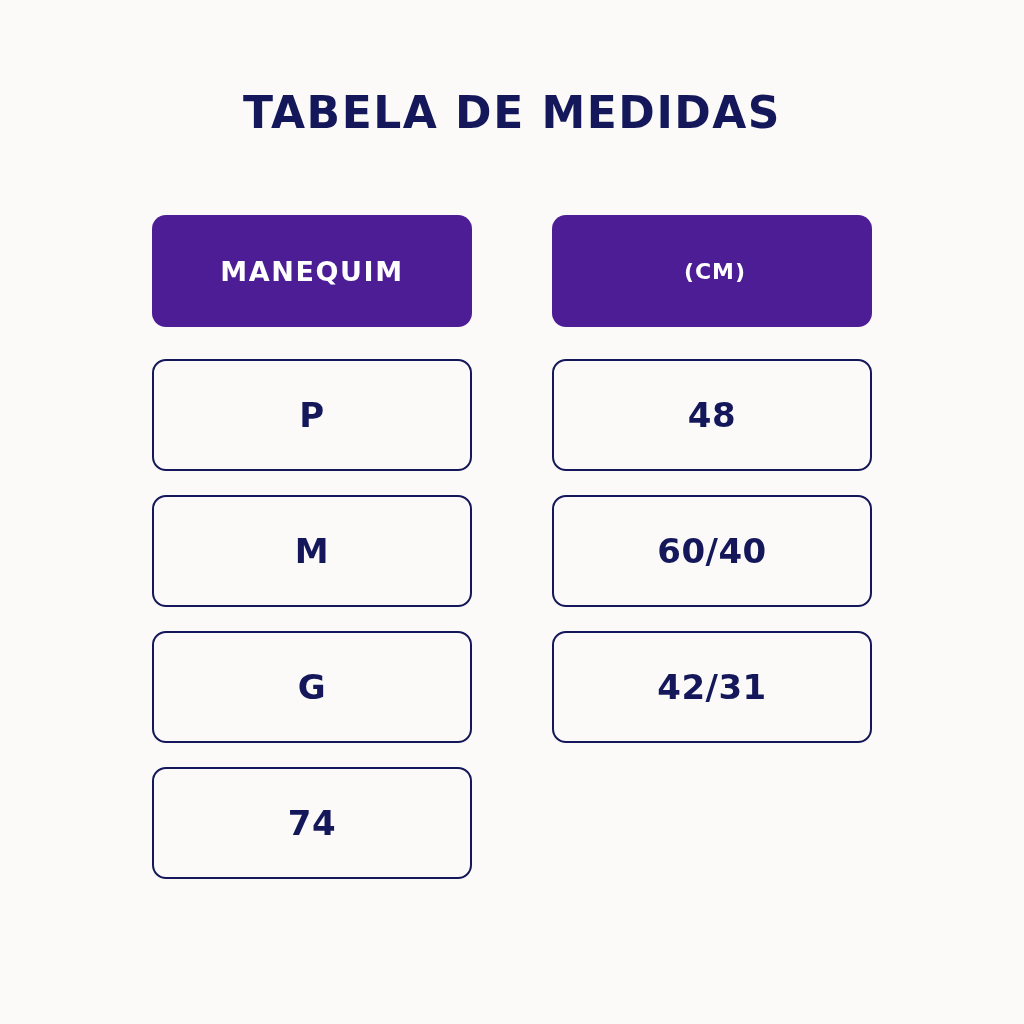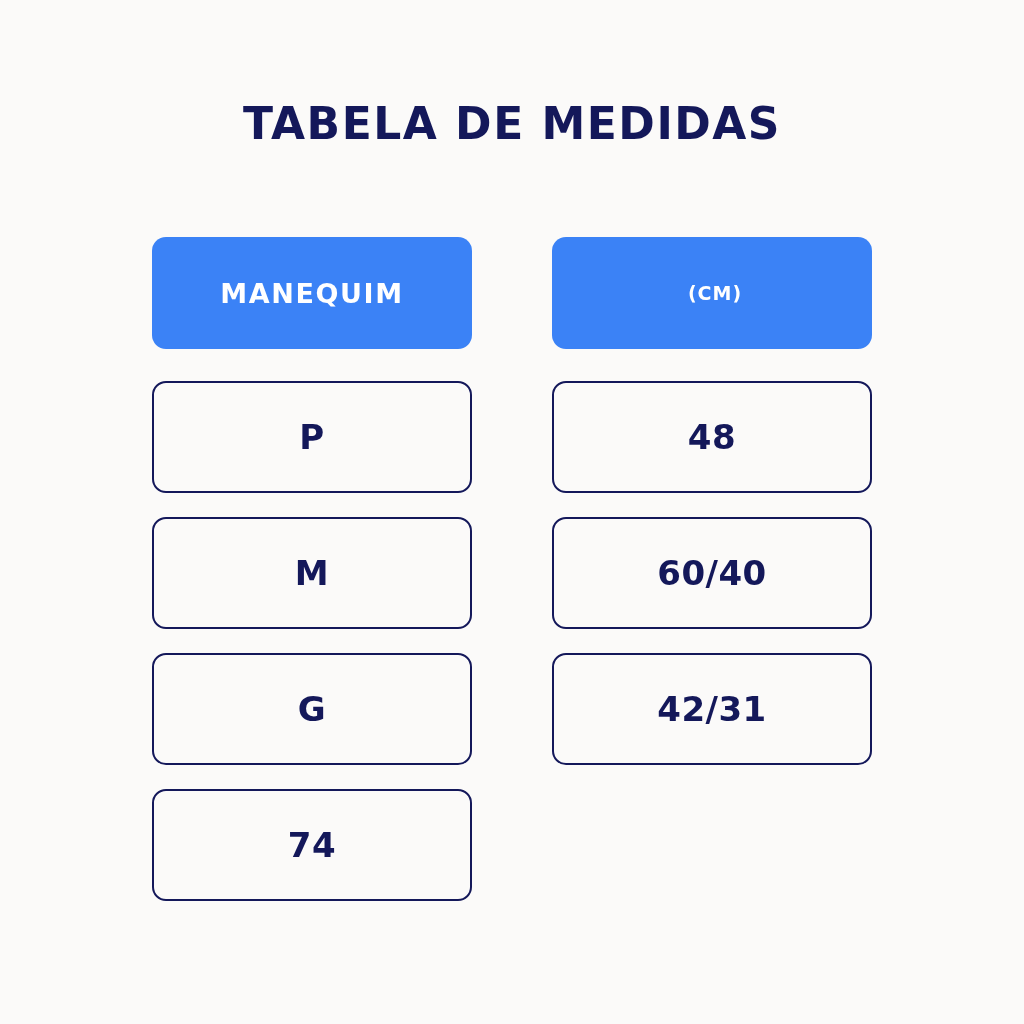--- a/index.html
+++ b/index.html
@@ -18,21 +18,21 @@
     width: 1024px;
     height: 1024px;
     box-sizing: border-box;
   }
   .title {
     text-align: center;
     color: #14185a;
     font-size: 44px;
     font-weight: 800;
     letter-spacing: 1.5px;
-    margin: 16px;
+    margin: 5px;
     padding-top: 82px;
     font-family: "DejaVu Sans", sans-serif;
   }
   .table-wrap {
     margin: 0 auto;
     padding-top: 72px;
     width: 720px;
   }
   .row {
     display: flex;
@@ -42,29 +42,29 @@
   .cell {
     width: 320px;
     height: 112px;
     border-radius: 14px;
     display: flex;
     align-items: center;
     justify-content: center;
     box-sizing: border-box;
   }
   .head-cell {
-    background: #3b82f6;
+    background: #4c1d95;
     color: #ffffff;
     font-size: 27px;
     font-weight: 800;
     letter-spacing: 1.6px;
     font-family: "DejaVu Sans", sans-serif;
   }
   .head-cell .unit {
-    font-size: 19px;
+    font-size: 22px;
     letter-spacing: 1px;
     margin-left: 6px;
     font-weight: 700;
   }
   .body-cell {
     background: #fbfaf9;
     border: 2px solid #14185a;
     color: #14185a;
     font-size: 34px;
     font-weight: 800;

